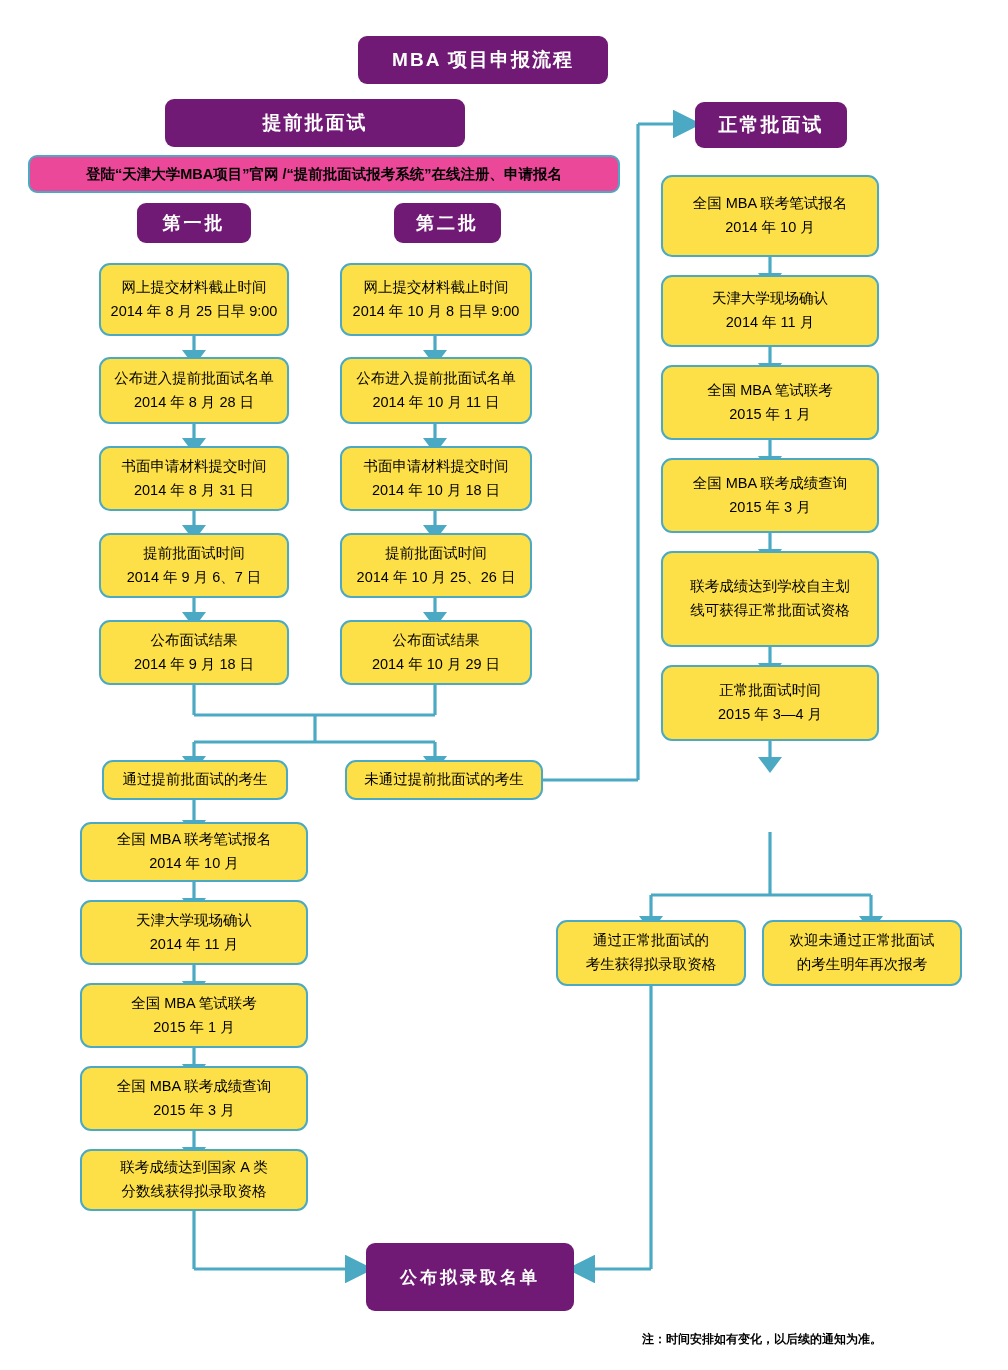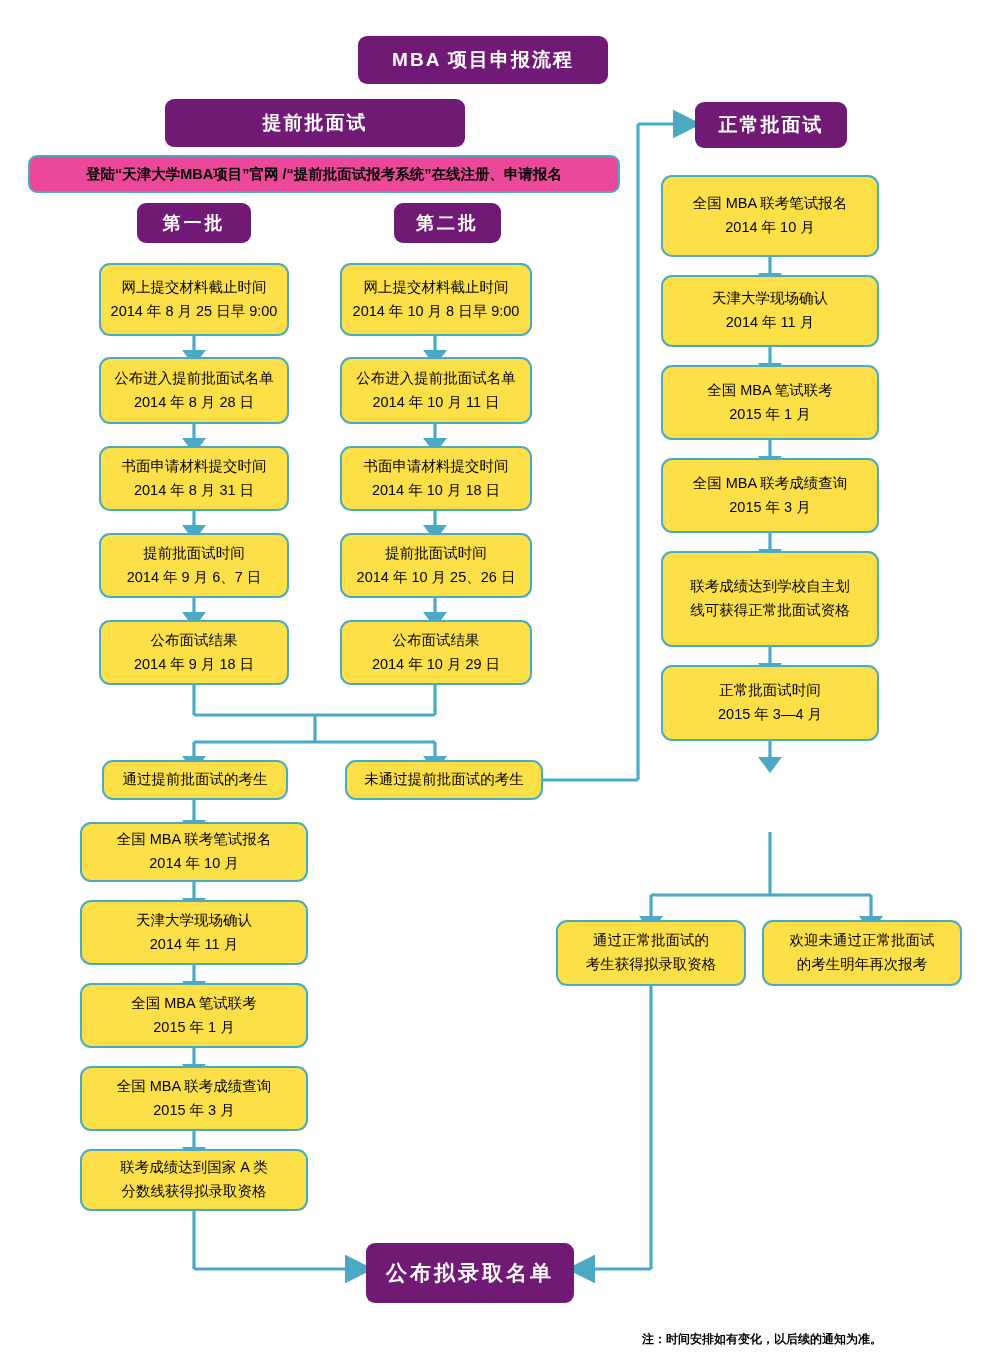--- a/index.html
+++ b/index.html
@@ -41,21 +41,21 @@
     font-weight: bold;
     letter-spacing: 2px;
     box-sizing: border-box;
     z-index: 3;
   }
   .banner.title   { left: 358px; top: 36px;  width: 250px; height: 48px; font-size: 19px; }
   .banner.early   { left: 165px; top: 99px;  width: 300px; height: 48px; font-size: 19px; }
   .banner.normal  { left: 695px; top: 102px; width: 152px; height: 46px; font-size: 19px; }
   .banner.batch1  { left: 137px; top: 203px; width: 114px; height: 40px; font-size: 18px; letter-spacing: 3px;}
   .banner.batch2  { left: 382px; top: 203px; width: 107px; height: 40px; font-size: 18px; letter-spacing: 3px; margin-left: 12px;}
-  .banner.final   { left: 366px; top: 1243px; width: 208px; height: 60px; font-size: 21px; letter-spacing: 3px;}
+  .banner.final   { left: 366px; top: 1243px; width: 208px; height: 68px; font-size: 17px; letter-spacing: 3px;}
 
   
   .box {
     position: absolute;
     background: #fde047;
     border: 2.2px solid #4ba9c4;
     border-radius: 11px;
     box-sizing: border-box;
     display: flex;
     flex-direction: column;

